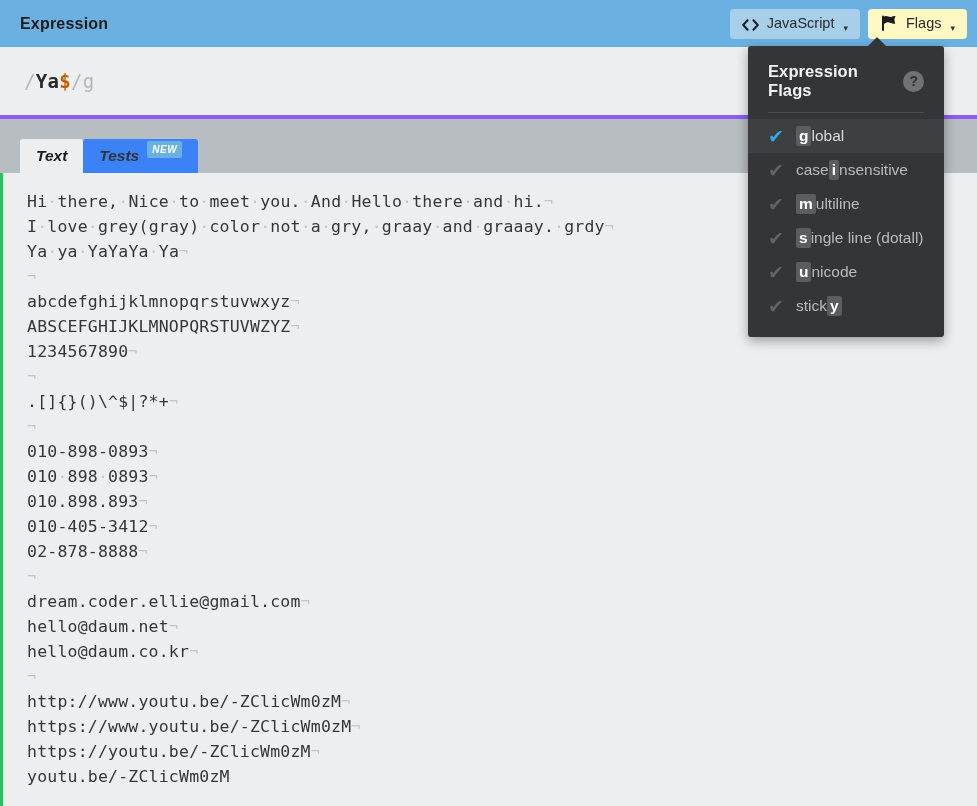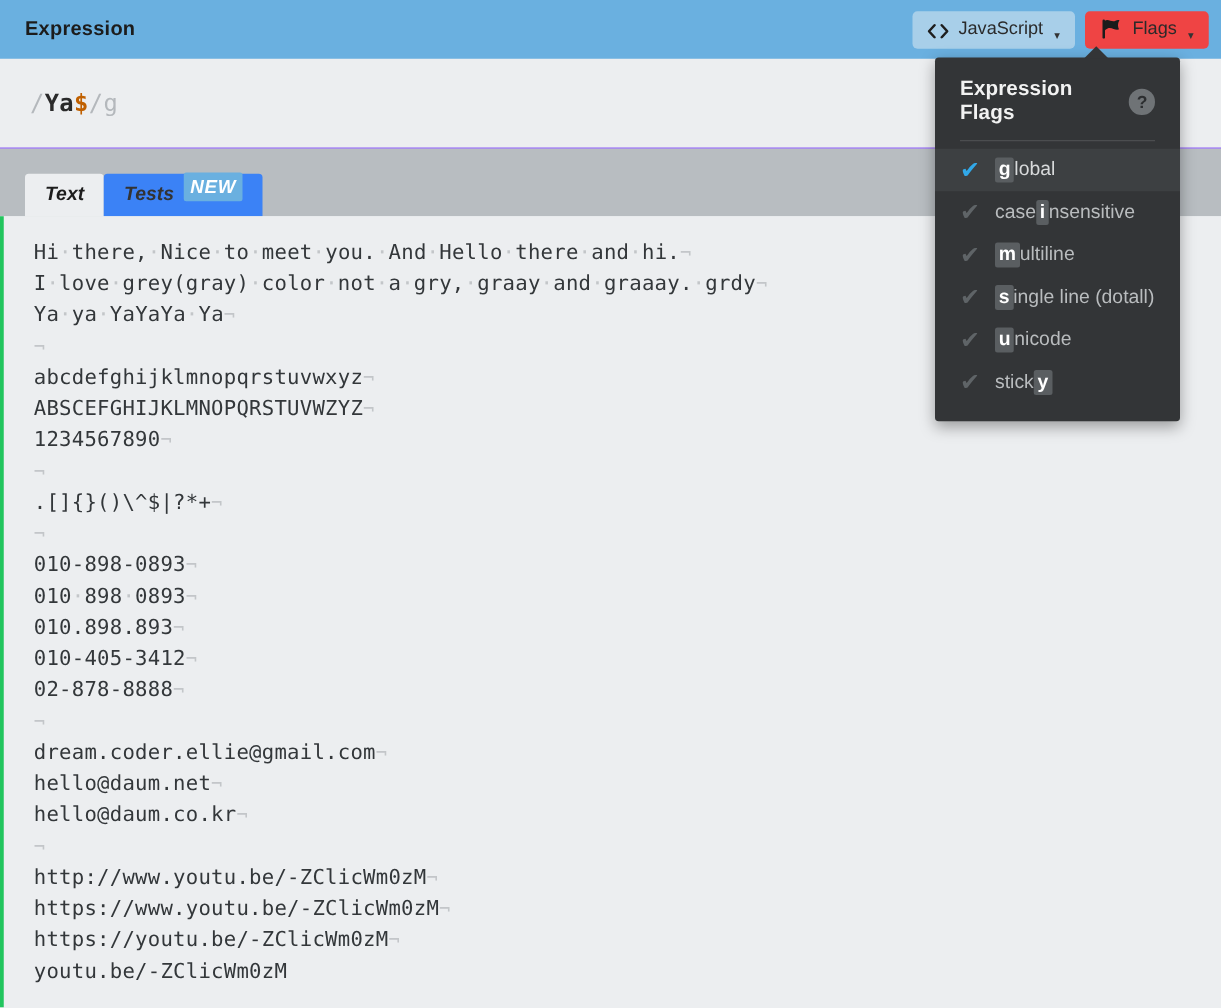--- a/index.html
+++ b/index.html
@@ -54,21 +54,21 @@
     padding: 8px 12px;
     font-size: 14.5px;
     color: #2a2a2a;
     cursor: pointer;
     line-height: 1;
     user-select: none;
     height: 30px;
     box-sizing: border-box;
   }
   .hdr-btn.open {
-    background: #ef4444;
+    background: #fef9c3;
   }
   .hdr-btn .glyph {
     display: inline-flex;
     align-items: center;
     justify-content: center;
   }
   .code-icon {
     font-weight: bold;
     font-size: 14px;
     letter-spacing: -1px;
@@ -78,21 +78,21 @@
     font-size: 9px;
     color: #333;
     margin-left: 1px;
     transform: translateY(2px);
   }
 
   
   .expr-bar {
     height: 72px;
     background: #eceef0;
-    border-bottom: 1px solid #8b5cf6;
+    border-bottom: 4px solid #8b5cf6;
     display: flex;
     align-items: center;
     padding-left: 24px;
     box-sizing: border-box;
     position: relative;
   }
   .expr-text {
     font-family: "DejaVu Sans Mono", monospace;
     font-size: 19px;
     letter-spacing: 0.3px;
@@ -132,21 +132,21 @@
     background: #eceef0;
     color: #1d1d1d;
   }
   .tab.inactive {
     background: #3b82f6;
     color: #333;
   }
   .badge-new {
     background: #6ab0e0;
     color: #fff;
-    font-size: 15px;
+    font-size: 10px;
     font-weight: bold;
     letter-spacing: 0.6px;
     padding: 3px 5px;
     border-radius: 2px;
     transform: translateY(-7px);
     margin-left: 1px;
   }
 
   
   .editor {

